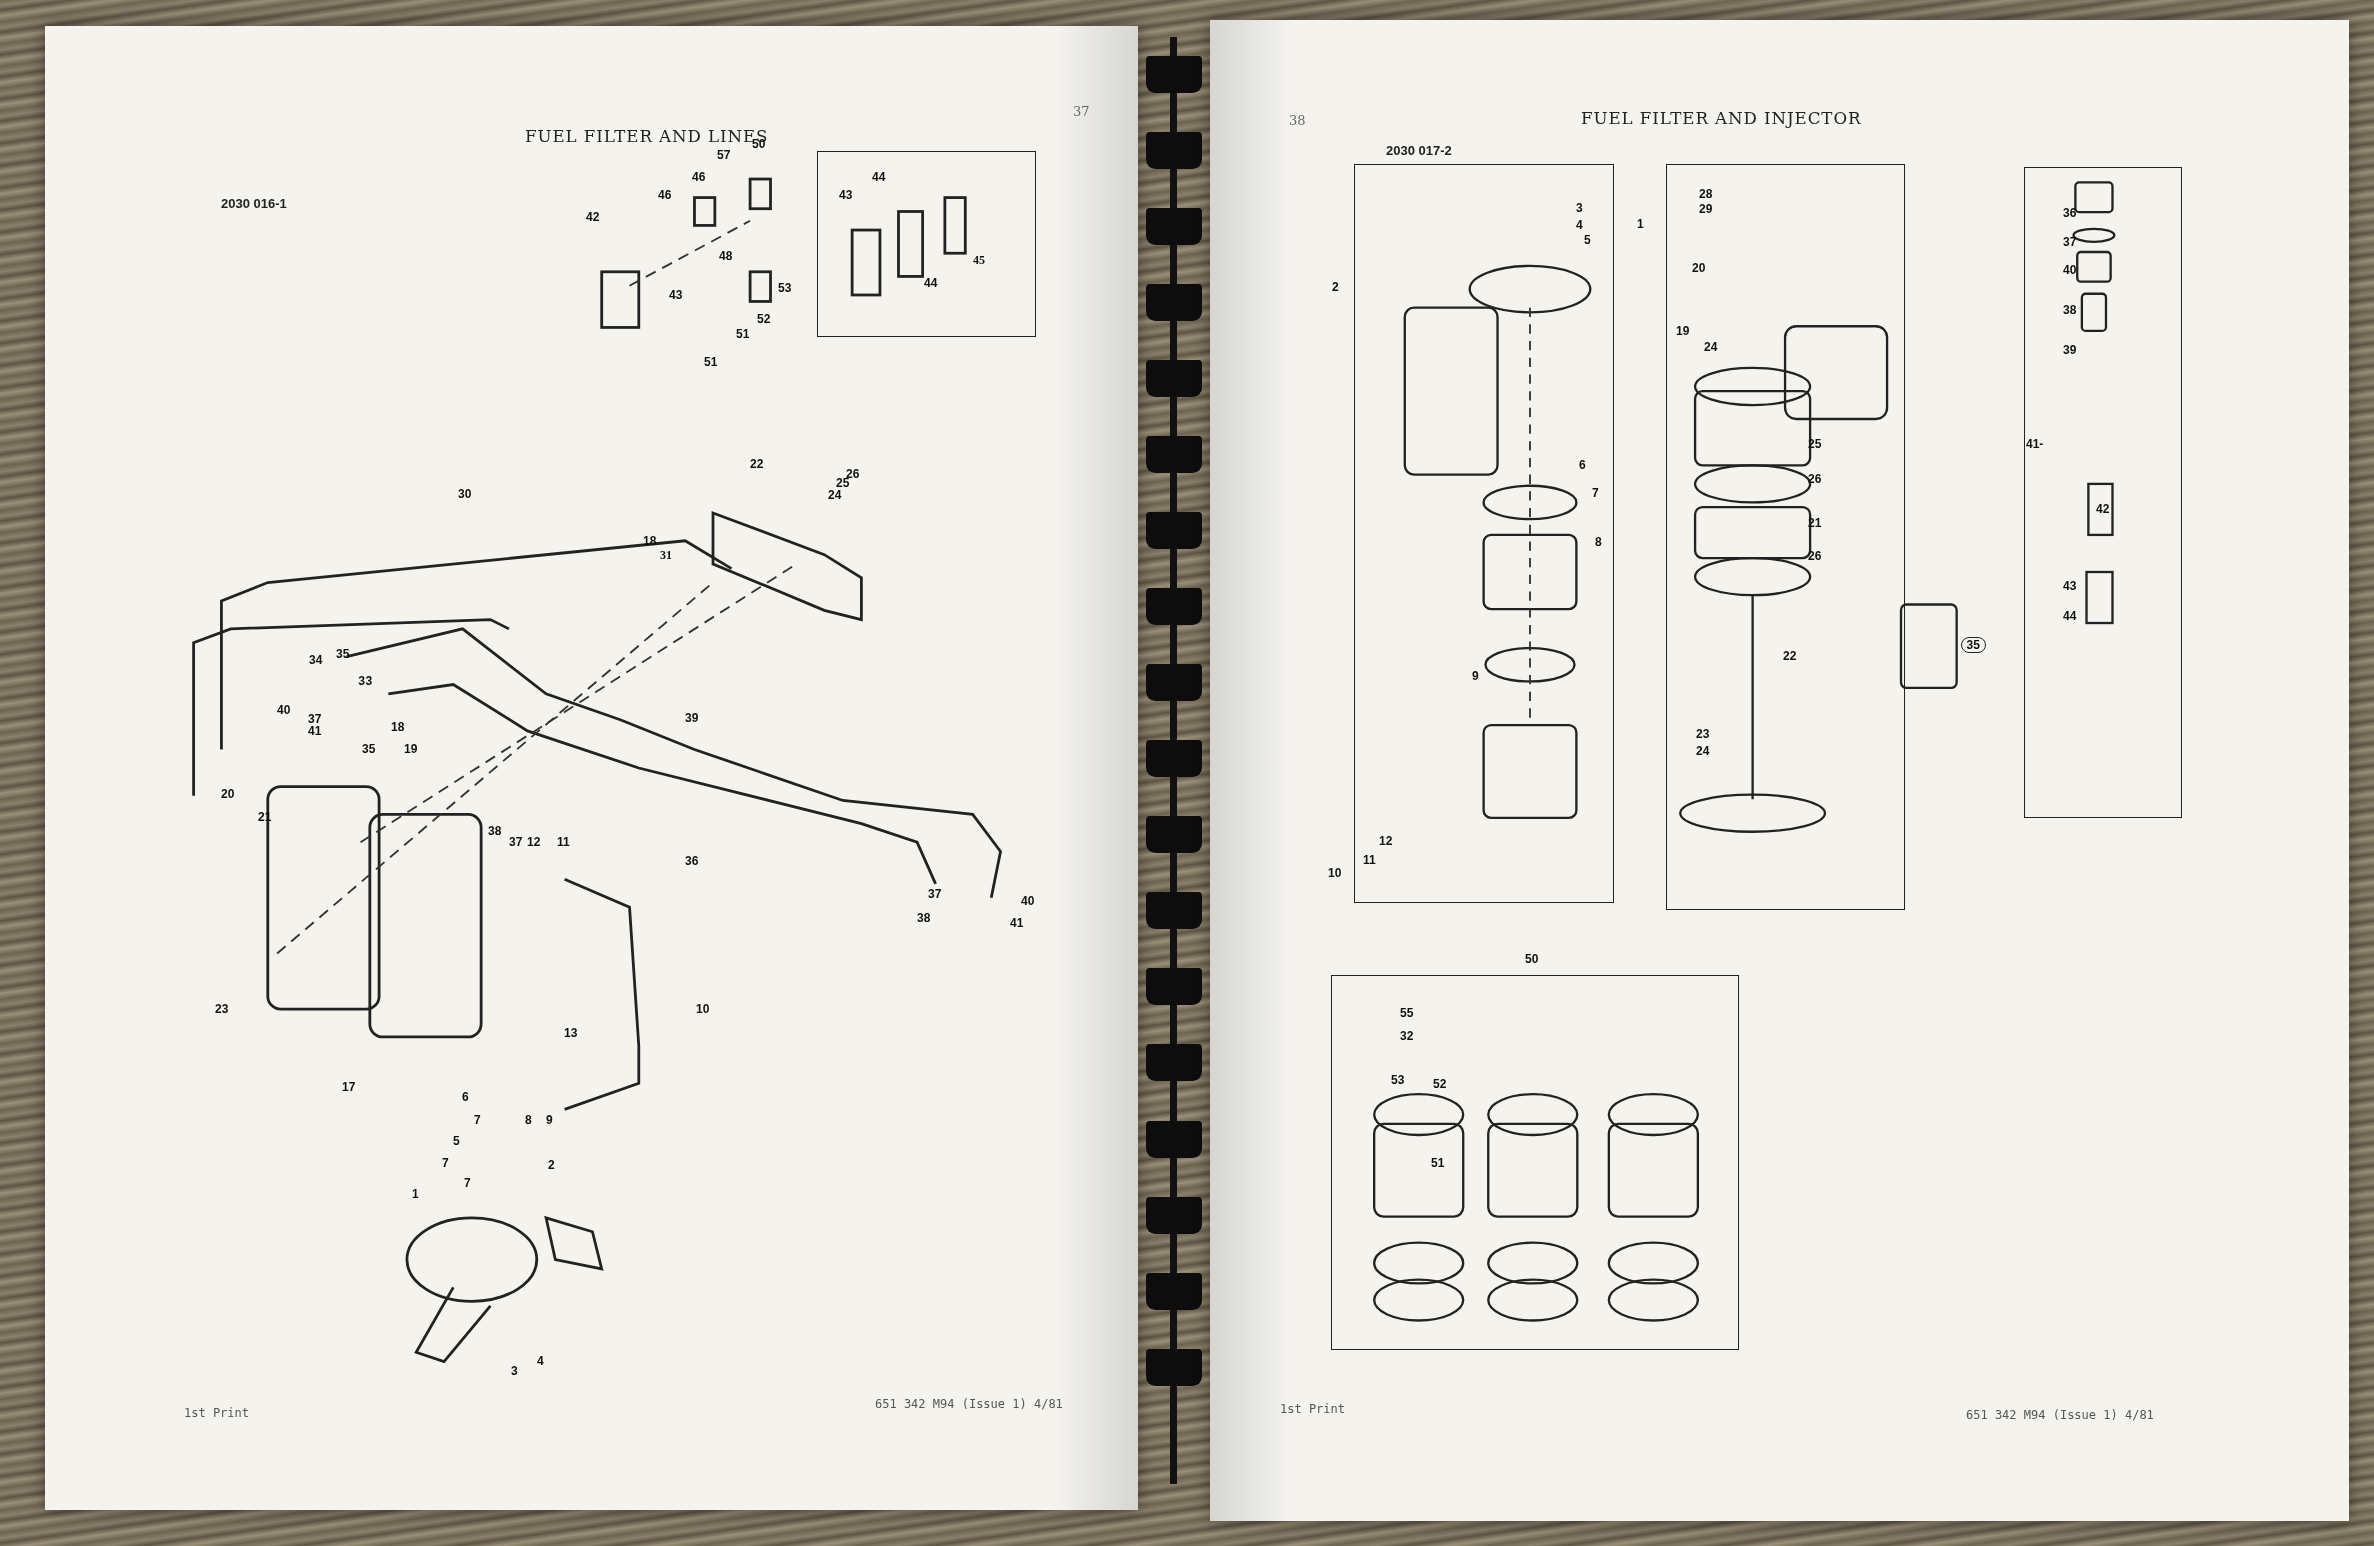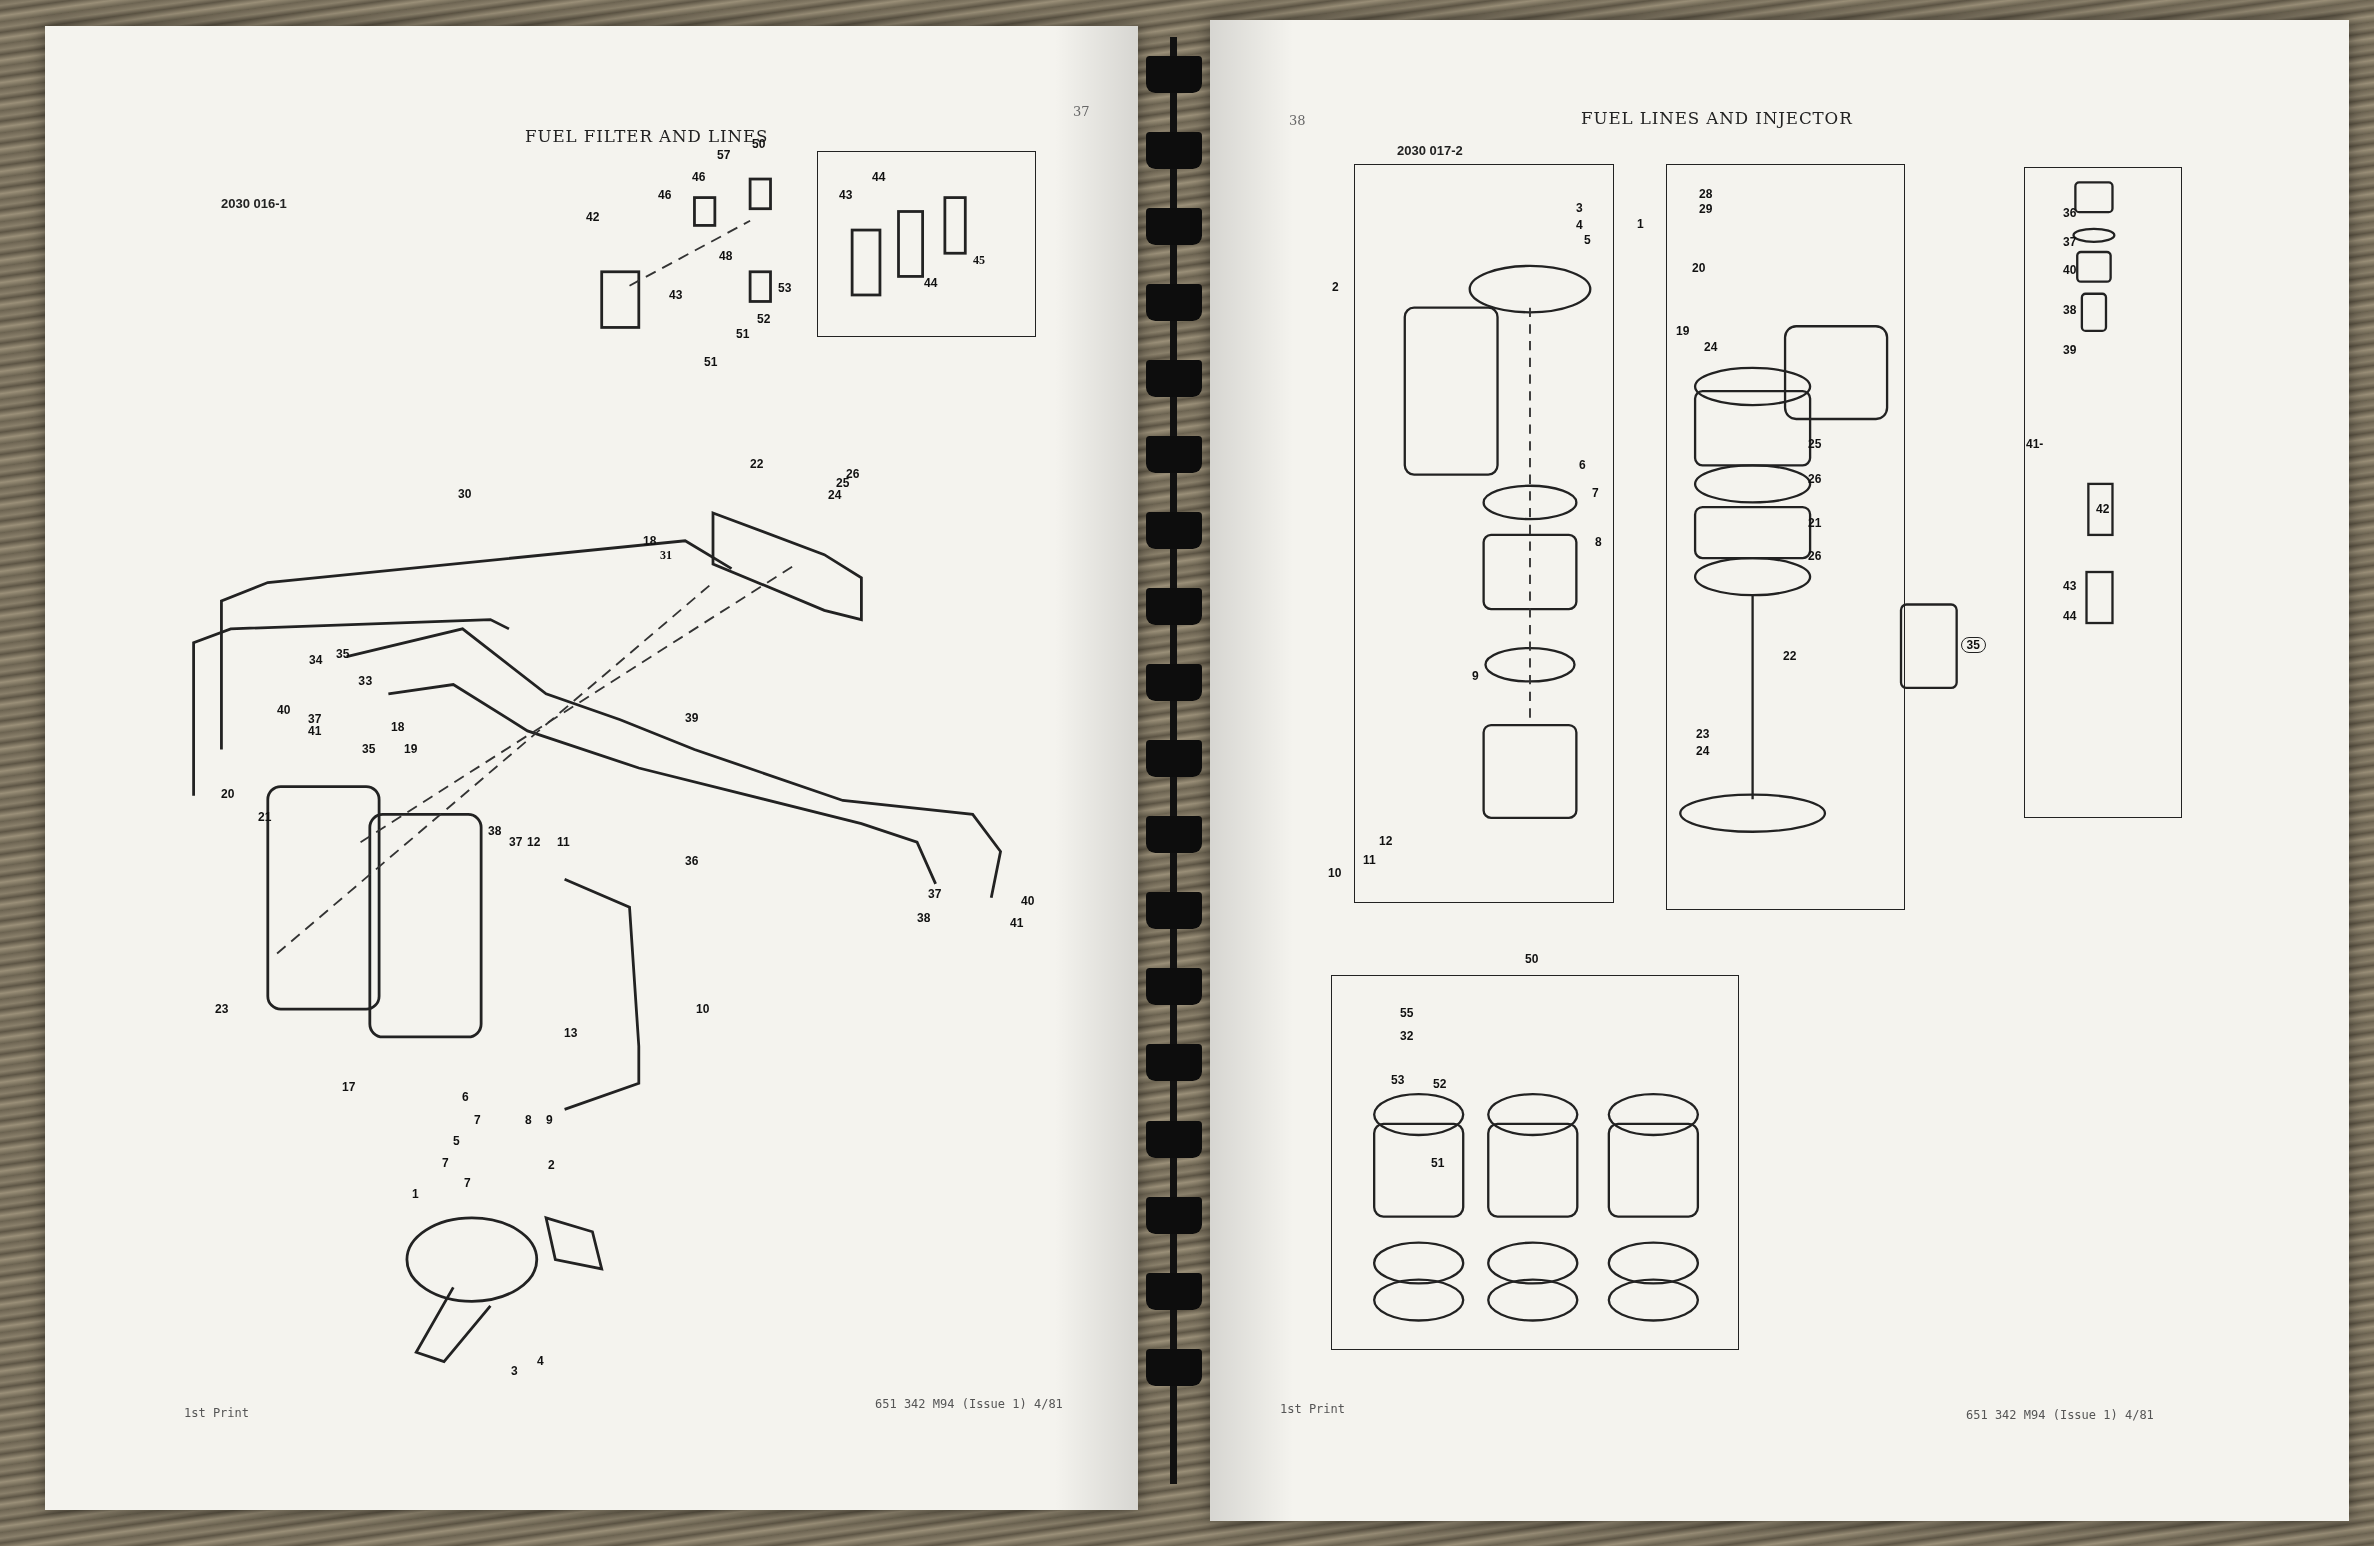--- a/index.html
+++ b/index.html
@@ -151,22 +151,22 @@
       <div class="ring" style="top: 1121px;"></div>
       <div class="ring" style="top: 1197px;"></div>
       <div class="ring" style="top: 1273px;"></div>
       <div class="ring" style="top: 1349px;"></div>
     </div>
 </div>
 
 <div class="page right">
   <div class="shade-right"></div>
   <div class="pgnum" style="left:79px;top:93px;">38</div>
-  <div class="title" style="left:371px;top:88px;">FUEL LINES AND INJECTOR</div>
-  <div class="figid" style="left:176px;top:123px;margin-left:11px;">2030 017-2</div>
+  <div class="title" style="left:371px;top:88px;">FUEL FILTER AND INJECTOR</div>
+  <div class="figid" style="left:176px;top:123px;">2030 017-2</div>
 
   <div class="box" style="left:144px;top:144px;width:258px;height:737px;"></div>
   <div class="box" style="left:456px;top:144px;width:237px;height:744px;"></div>
   <div class="box" style="left:814px;top:147px;width:156px;height:649px;"></div>
   <div class="box" style="left:121px;top:955px;width:406px;height:373px;"></div>
 
   <svg class="draw" width="1139" height="1501" viewBox="0 0 1228 1618">
     <g fill="none" stroke="#222" stroke-width="2.5">
 
       <rect x="210" y="310" width="100" height="180" rx="10"></rect>

